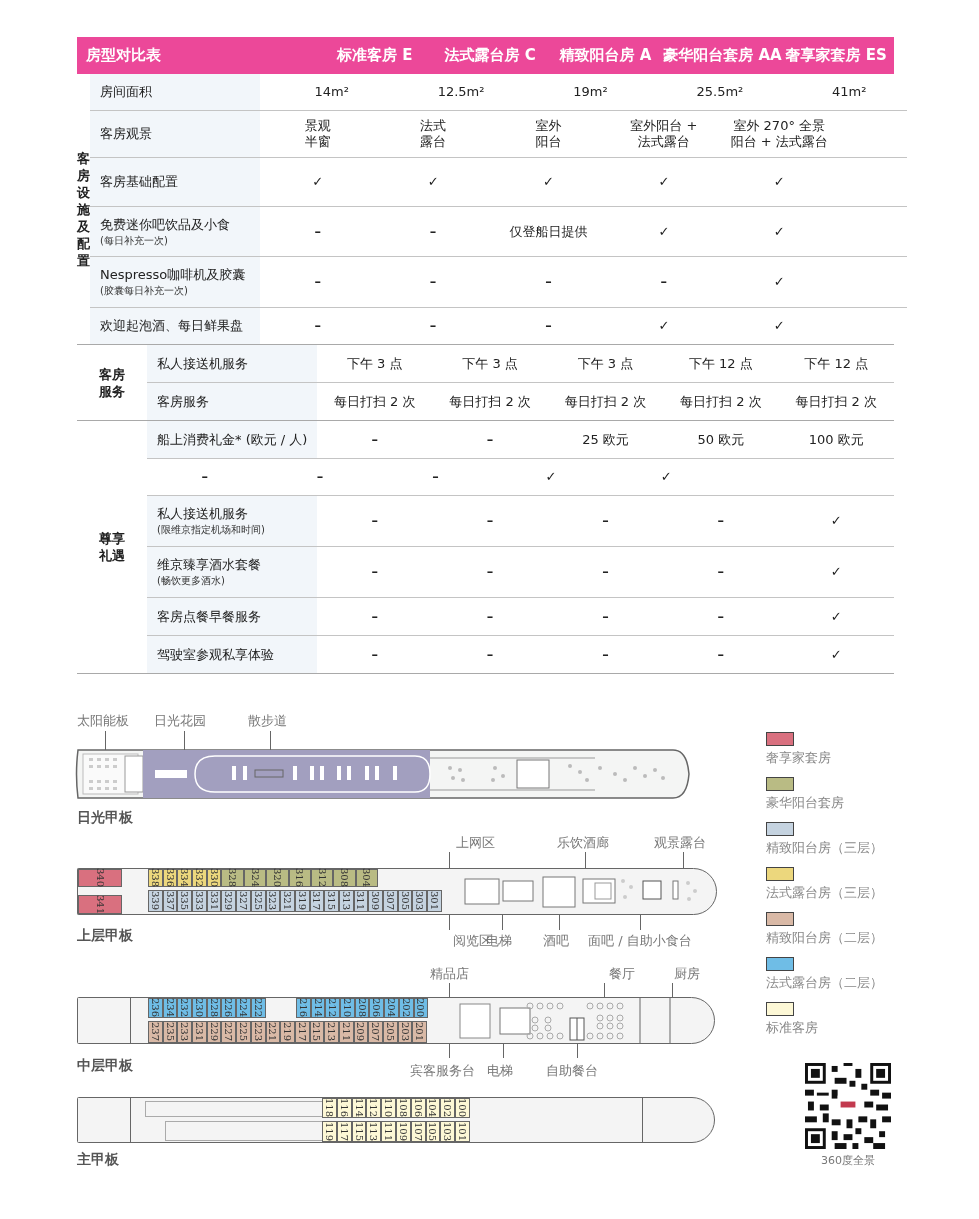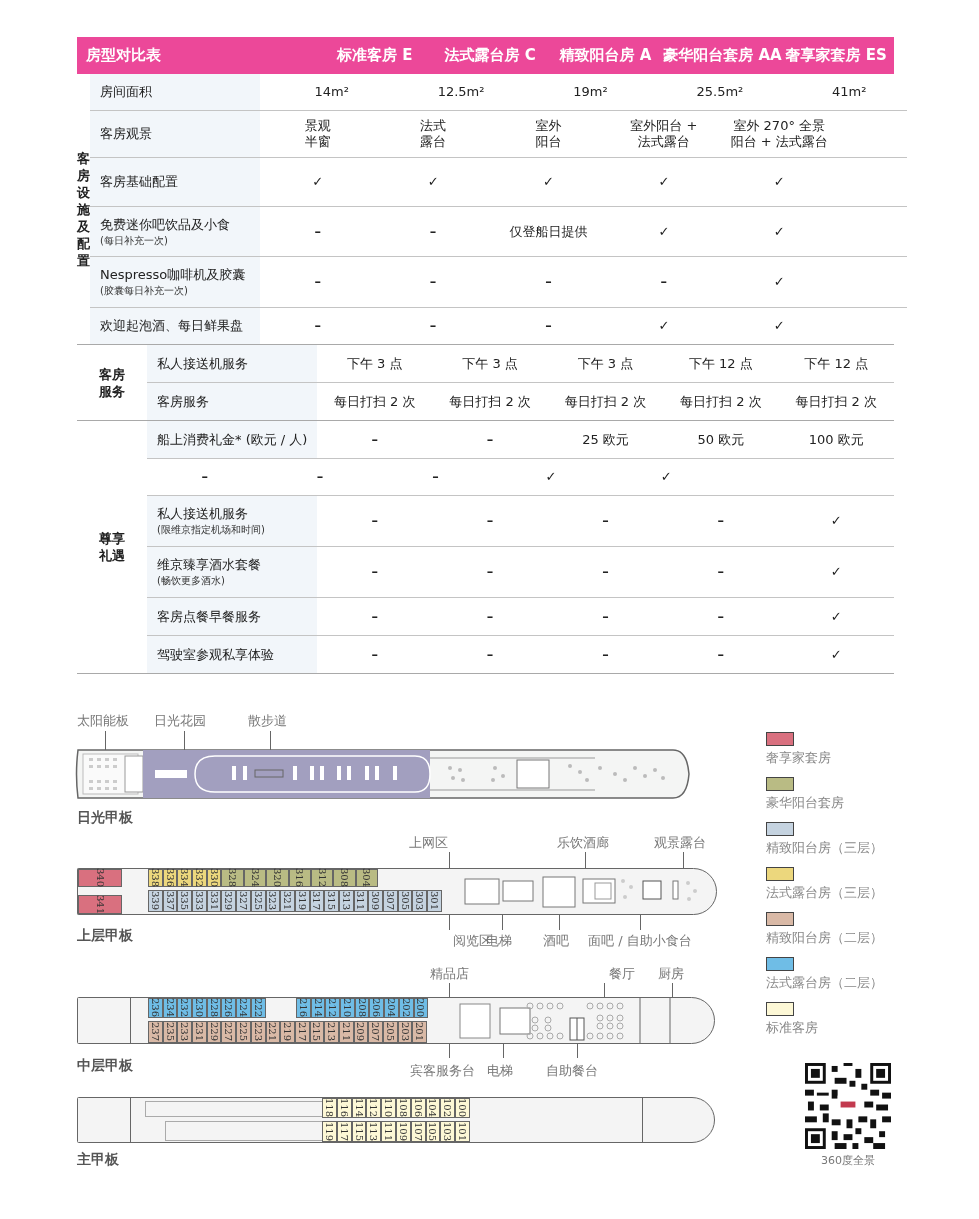--- a/index.html
+++ b/index.html
@@ -277,21 +277,21 @@
         <circle cx="560" cy="20" r="2"></circle>
         <circle cx="570" cy="28" r="2"></circle>
       <circle cx="580" cy="22" r="2"></circle>
         <circle cx="588" cy="30" r="2"></circle>
     </g>
   </svg>
   <div class="dname" style="left:77px;top:809px;">日光甲板</div>
 </div>
 
 <div>
-  <div class="lbl" style="left:409px;top:834px;">上网区</div>
+  <div class="lbl" style="left:456px;top:834px;">上网区</div>
   <div class="lbl" style="left:557px;top:834px;">乐饮酒廊</div>
   <div class="lbl" style="left:654px;top:834px;">观景露台</div>
   <div class="lead" style="left:449px;top:852px;height:78px;"></div>
   <div class="lead" style="left:585px;top:852px;height:25px;"></div>
   <div class="lead" style="left:683px;top:852px;height:20px;"></div>
   <div class="lead" style="left:502px;top:905px;height:25px;"></div>
   <div class="lead" style="left:559px;top:890px;height:40px;"></div>
   <div class="lead" style="left:640px;top:880px;height:50px;"></div>
 
   <div class="hull" style="left:77px;top:868px;width:640px;height:47px;border-radius:2px 40px 40px 2px;"></div>
@@ -357,21 +357,21 @@
   <div class="lbl" style="left:425px;top:932px;margin-left:28px;">阅览区</div>
   <div class="lbl" style="left:486px;top:932px;">电梯</div>
   <div class="lbl" style="left:543px;top:932px;">酒吧</div>
   <div class="lbl" style="left:588px;top:932px;">面吧 / 自助小食台</div>
   <div class="dname" style="left:77px;top:927px;">上层甲板</div>
 </div>
 
 <div>
   <div class="lbl" style="left:430px;top:965px;">精品店</div>
   <div class="lbl" style="left:591px;top:965px;margin-left:18px;">餐厅</div>
-  <div class="lbl" style="left:658px;top:965px;">厨房</div>
+  <div class="lbl" style="left:674px;top:965px;">厨房</div>
   <div class="lead" style="left:449px;top:983px;height:75px;"></div>
   <div class="lead" style="left:604px;top:983px;height:25px;"></div>
   <div class="lead" style="left:672px;top:983px;height:36px;"></div>
   <div class="lead" style="left:503px;top:1035px;height:23px;"></div>
   <div class="lead" style="left:577px;top:1025px;height:33px;"></div>
 
   <div class="hull" style="left:77px;top:997px;width:638px;height:47px;border-radius:2px 30px 30px 2px;"></div>
   <div style="position:absolute;left:130px;top:997px;width:1px;height:47px;background:#666;"></div>
   <div class="cabins" id="mid-top-a" style="left:148px;top:998px;height:20px;">
       <div class="cab" style="background: rgb(111, 189, 230); width: 14.7px; height: 100%;">236</div>

